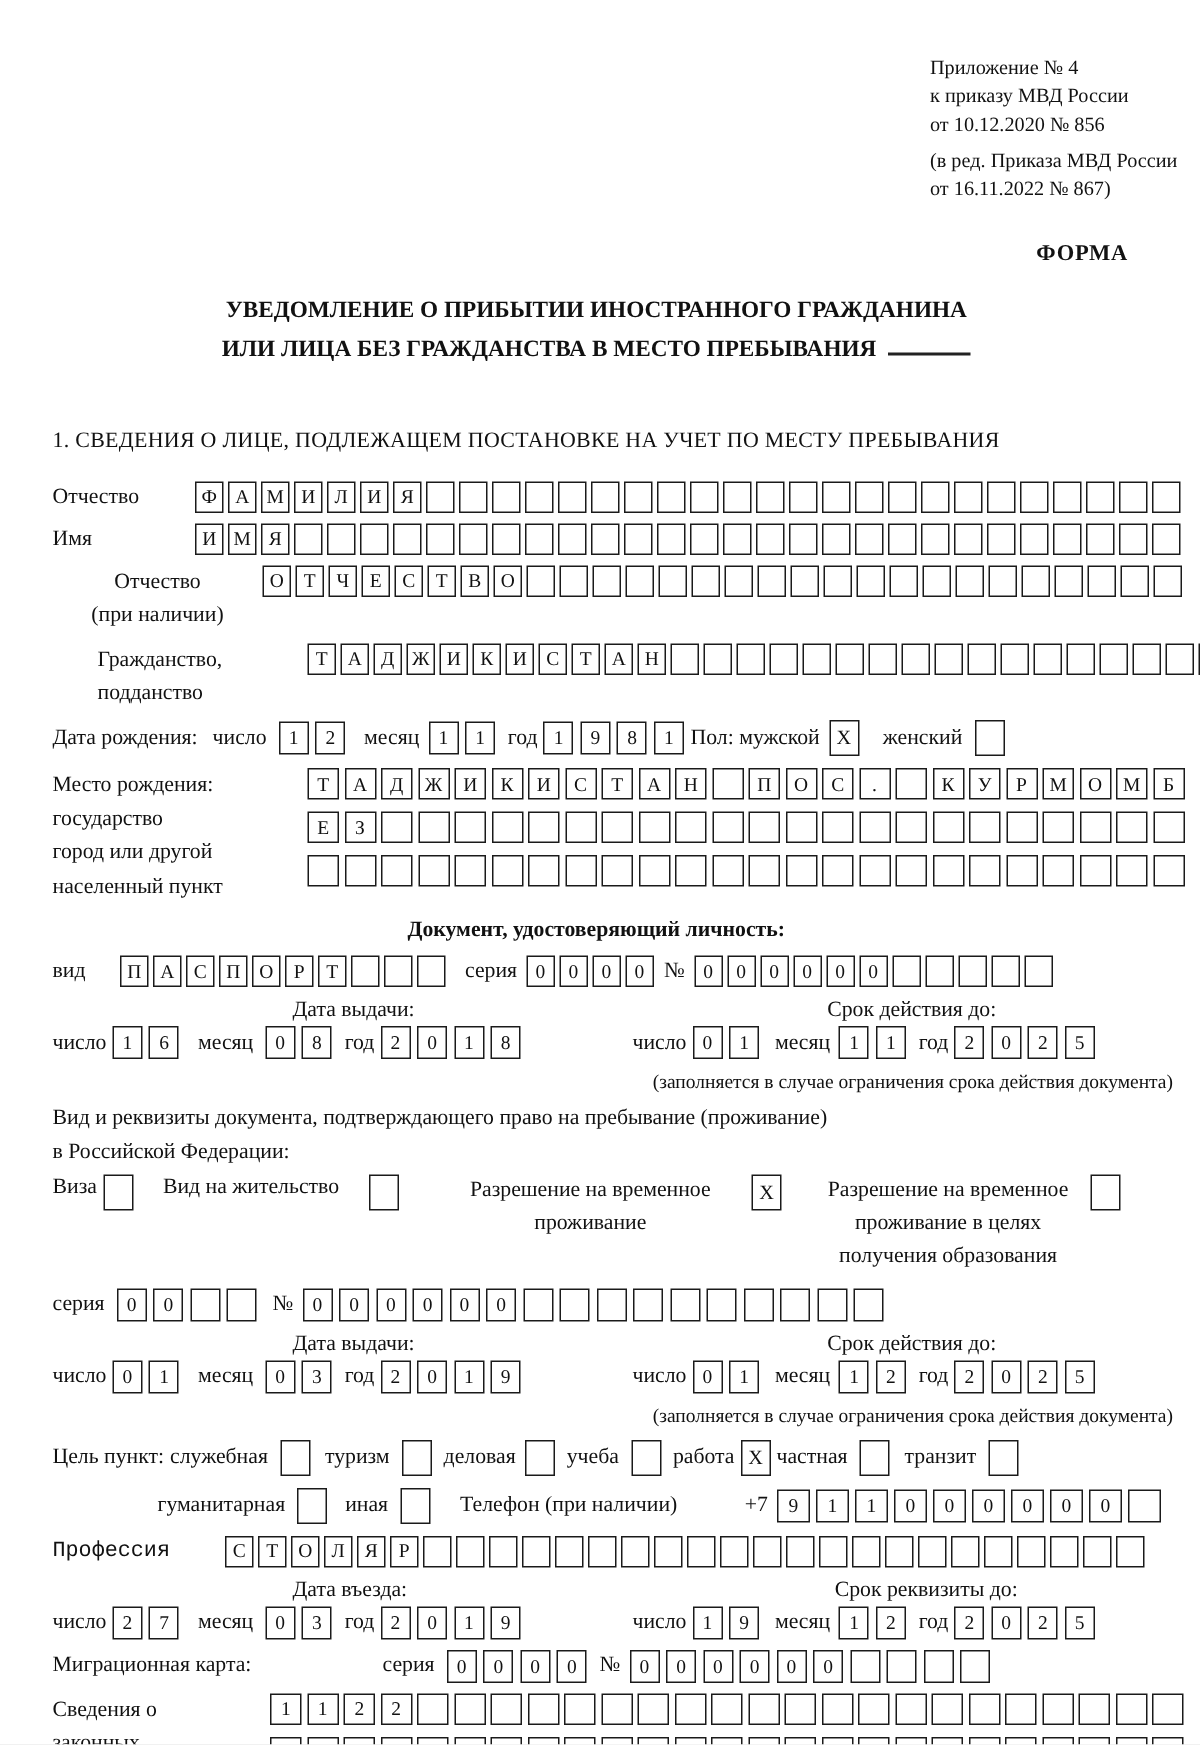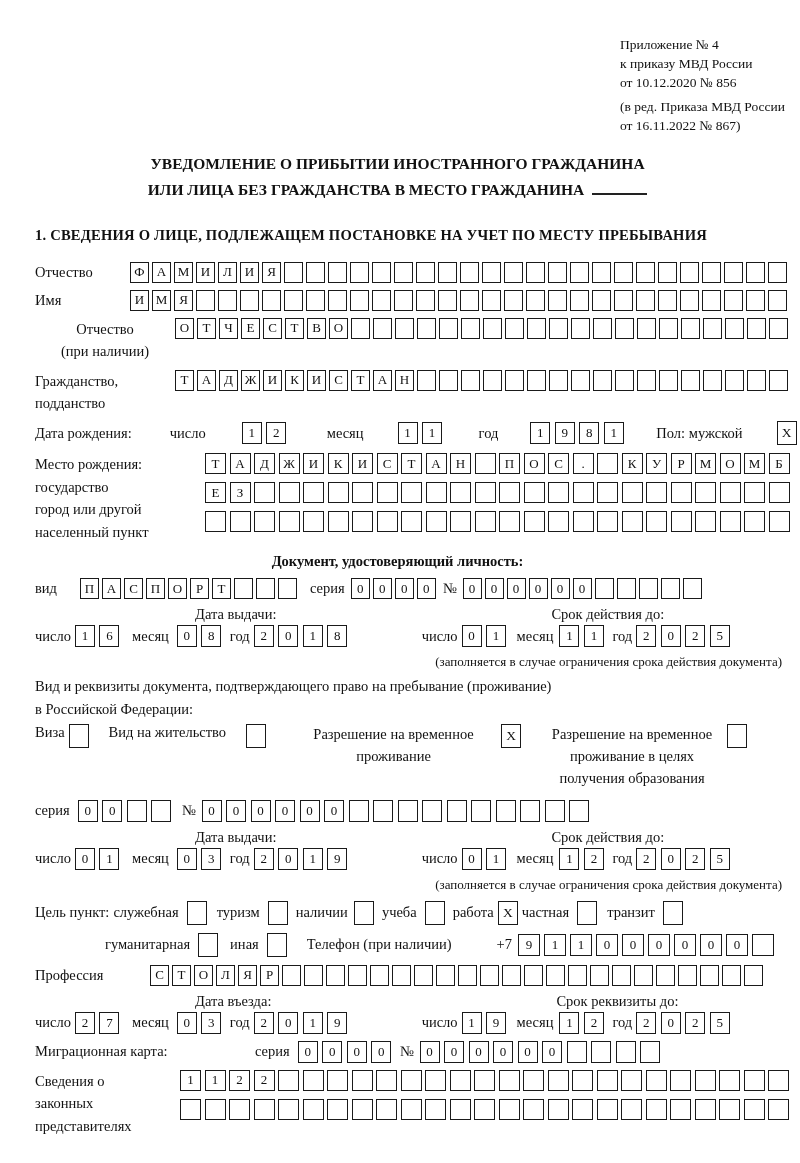--- a/index.html
+++ b/index.html
@@ -6,21 +6,21 @@
   .page{
     position:relative; width:800px; height:1163px; margin:0 auto; background:#ffffff;
     font-family:"Liberation Serif", serif; color:#111; box-sizing:border-box;
     padding:36px 0 0 35px; overflow:hidden;
   }
   .appendix{ margin-left:585px; width:200px; font-size:13.5px; line-height:1.4; }
   .appendix .gap{ margin-top:5px; }
   .forma{ text-align:right; margin:26px 48px 0 0; font-weight:bold; font-size:15px; letter-spacing:.5px;}
   .title{ text-align:center; font-weight:bold; font-size:15.5px; line-height:1.65; margin:16px 40px 0 0;}
   .t-underline{ display:inline-block; width:55px; border-bottom:2.2px solid #222; height:14px; margin-left:8px;}
-  .sec-head{ font-weight:bold; font-size:14.6px; margin:24px 0 18px 0; letter-spacing:.2px;}
+  .sec-head{ font-weight:normal; font-size:14.6px; margin:40px 0 18px 0; letter-spacing:.2px;}
 
   .row{ display:flex; align-items:center; margin-bottom:7px; font-size:14.5px;}
   .row.top{ align-items:flex-start;}
   .lbl{ flex:none; }
   .lbl2{ flex:none; line-height:1.55;}
   .boxes{ display:inline-flex; flex:none; }
   .cell{
     box-sizing:border-box; flex:none; width:19px; height:21px; border:1.7px solid #1a1a1a;
     margin-right:3px; display:inline-flex; align-items:center; justify-content:center;
     font-size:13px; font-family:"Liberation Serif", serif; background:#fff;
@@ -49,24 +49,25 @@
 <div class="page">
 
   <div class="appendix">
     <div>Приложение № 4</div>
     <div>к приказу МВД России</div>
     <div>от 10.12.2020 № 856</div>
     <div class="gap">(в ред. Приказа МВД России</div>
     <div>от 16.11.2022 № 867)</div>
   </div>
 
+  <div class="forma">ФОРМА</div>
 
   <div class="title">
     <div>УВЕДОМЛЕНИЕ О ПРИБЫТИИ ИНОСТРАННОГО ГРАЖДАНИНА</div>
-    <div><span>ИЛИ ЛИЦА БЕЗ ГРАЖДАНСТВА В МЕСТО ГРАЖДАНИНА</span><span class="t-underline"></span></div>
+    <div><span>ИЛИ ЛИЦА БЕЗ ГРАЖДАНСТВА В МЕСТО ПРЕБЫВАНИЯ</span><span class="t-underline"></span></div>
   </div>
 
   <div class="sec-head">1. СВЕДЕНИЯ О ЛИЦЕ, ПОДЛЕЖАЩЕМ ПОСТАНОВКЕ НА УЧЕТ ПО МЕСТУ ПРЕБЫВАНИЯ</div>
 
   <div class="row">
     <span class="lbl" style="width:95px;">Отчество</span>
     <span class="boxes">
         <span class="cell">Ф</span>
         <span class="cell">А</span>
         <span class="cell">М</span>
@@ -167,21 +168,21 @@
         <span class="cell"></span>
         <span class="cell"></span>
         <span class="cell"></span>
         <span class="cell"></span>
         <span class="cell"></span>
         <span class="cell"></span>
       </span>
   </div>
 
   <div class="row top">
-    <span class="lbl2" style="width:140px;">
+    <span class="lbl2" style="width:140px;margin-left:30px;">
       <span>Гражданство,</span><br>
       <span>подданство</span>
     </span>
     <span class="boxes">
         <span class="cell">Т</span>
         <span class="cell">А</span>
         <span class="cell">Д</span>
         <span class="cell">Ж</span>
         <span class="cell">И</span>
         <span class="cell">К</span>
@@ -203,21 +204,21 @@
         <span class="cell"></span>
         <span class="cell"></span>
         <span class="cell"></span>
         <span class="cell"></span>
         <span class="cell"></span>
         <span class="cell"></span>
         <span class="cell"></span>
       </span>
   </div>
 
-  <div class="row date" style="margin-top:6px;gap:28px;">
+  <div class="row date" style="margin-top:6px;">
     <span class="lbl mr10">Дата рождения:</span>
     <span class="lbl mr8">число</span>
     <span class="boxes mr8">
         <span class="cell">1</span>
         <span class="cell">2</span>
       </span>
     <span class="lbl mr6">месяц</span>
     <span class="boxes mr4">
         <span class="cell">1</span>
         <span class="cell">1</span>
@@ -496,21 +497,21 @@
       </span>
   </div>
   <div class="note">(заполняется в случае ограничения срока действия документа)</div>
 
   <div class="row">
     <span class="lbl mr4">Цель пункт:</span>
     <span class="lbl mr8">служебная</span>
     <span class="chk"></span>
     <span class="lbl ml10 mr8">туризм</span>
     <span class="chk"></span>
-    <span class="lbl ml8 mr6">наличии</span>
+    <span class="lbl ml8 mr6">деловая</span>
     <span class="chk"></span>
     <span class="lbl ml8 mr8">учеба</span>
     <span class="chk"></span>
     <span class="lbl ml8 mr4">работа</span>
     <span class="chk">X</span>
     <span class="lbl ml4 mr8">частная</span>
     <span class="chk"></span>
     <span class="lbl ml10 mr8">транзит</span>
     <span class="chk"></span>
   </div>
@@ -530,21 +531,21 @@
         <span class="cell">0</span>
         <span class="cell">0</span>
         <span class="cell">0</span>
         <span class="cell">0</span>
         <span class="cell">0</span>
         <span class="cell"></span>
       </span>
   </div>
 
   <div class="row" style="margin-top:8px;">
-    <span class="lbl" style="width:115px;">Профессия</span>
+    <span class="lbl" style="width:115px;font-family:Liberation Mono, monospace;">Профессия</span>
     <span class="boxes">
         <span class="cell">С</span>
         <span class="cell">Т</span>
         <span class="cell">О</span>
         <span class="cell">Л</span>
         <span class="cell">Я</span>
         <span class="cell">Р</span>
         <span class="cell"></span>
         <span class="cell"></span>
         <span class="cell"></span>

